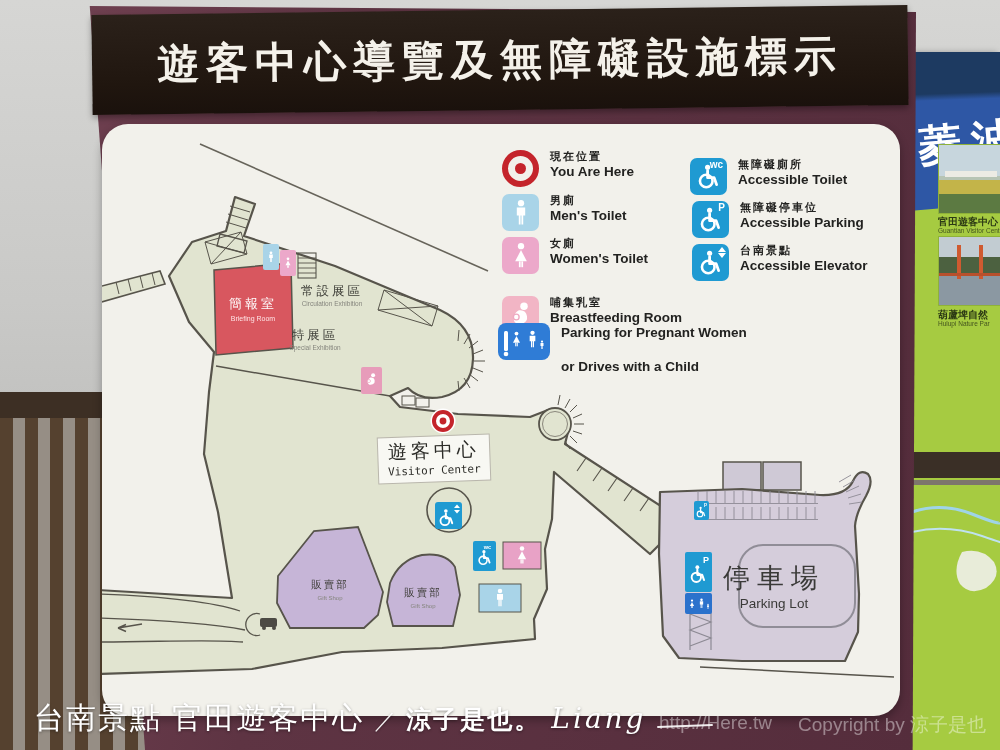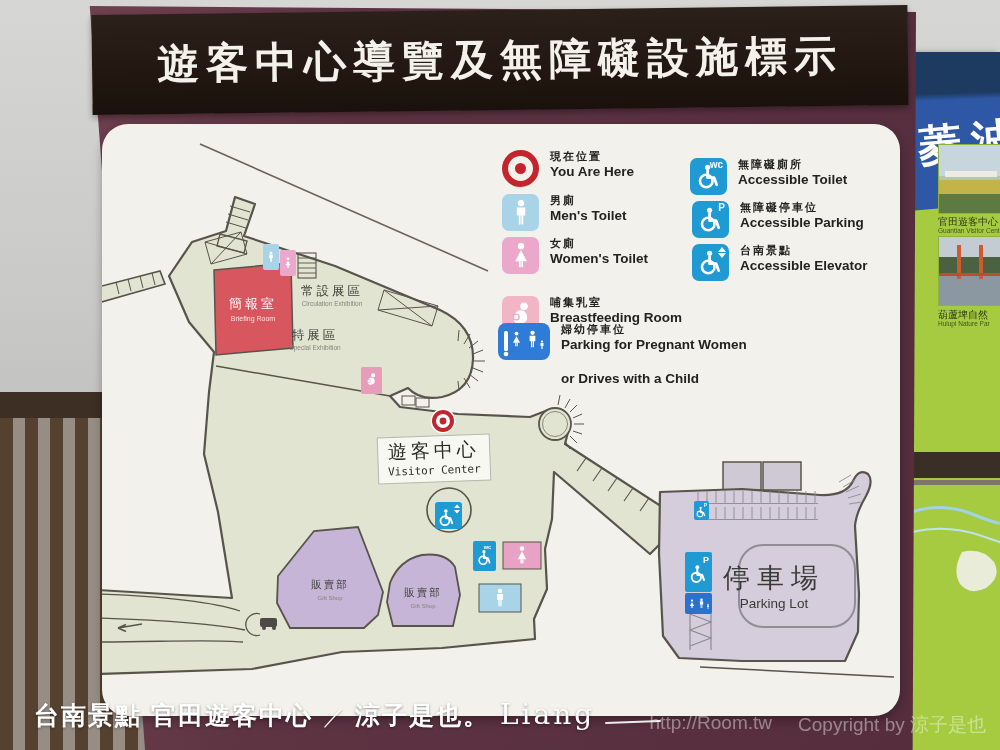--- a/index.html
+++ b/index.html
@@ -16,21 +16,21 @@
 
   
   .side-sign{left:912px;top:52px;width:88px;height:698px;background:#a6cb41;overflow:hidden;
              box-shadow:-3px 0 6px rgba(0,0,0,.25);}
   .side-sign-header{position:absolute;left:-8px;top:-6px;width:120px;height:160px;
           background:linear-gradient(183deg,#1d3a61 0 30%,#2e57a5 34% 100%);
           transform:rotate(-5deg);}
   .side-sign-header .hz{position:absolute;left:12px;top:68px;color:#fff;font-size:44px;
           letter-spacing:10px;white-space:nowrap;font-weight:600;}
   .ss-photo{position:absolute;left:26px;width:62px;border:1px solid #8fb239;overflow:hidden;}
-  .ss-cap-zh{position:absolute;left:26px;color:#2c3a14;font-size:10px;font-weight:400;white-space:nowrap;}
+  .ss-cap-zh{position:absolute;left:26px;color:#2c3a14;font-size:10px;font-weight:700;white-space:nowrap;}
   .ss-cap-en{position:absolute;left:26px;color:#44551f;font-size:6.5px;white-space:nowrap;}
   .ph1{top:92px;height:68px;background:
        linear-gradient(180deg,#c7d6dd 0 46%,#b7c4b4 46% 52%,#c3b449 52% 72%,#5c7a42 72% 100%);}
   .ph1 .roof{position:absolute;left:6px;top:26px;width:52px;height:6px;background:#ecebe4;}
   .ph2{top:184px;height:68px;background:
        linear-gradient(180deg,#c2ccd2 0 30%,#4c6140 30% 55%,#8b98a2 55% 100%);}
   .ph2 .tower{position:absolute;top:8px;width:4px;height:34px;background:#cf5a30;}
   .ph2 .deck{position:absolute;left:0;top:36px;width:100%;height:3px;background:#b8502c;}
   .ss-rail{position:absolute;left:0;top:400px;width:100%;height:26px;background:#3a2f26;}
   .ss-rail2{position:absolute;left:0;top:428px;width:100%;height:5px;background:#7d756c;}
@@ -65,24 +65,24 @@
   .corner{position:absolute;top:2px;right:4px;font-size:10px;font-weight:700;color:#fff;line-height:1;}
   .elev{position:absolute;top:3px;right:3px;display:flex;flex-direction:column;gap:1px;}
   .tri-up{width:0;height:0;border-left:4px solid transparent;border-right:4px solid transparent;
           border-bottom:5px solid #fff;}
   .tri-dn{width:0;height:0;border-left:4px solid transparent;border-right:4px solid transparent;
           border-top:5px solid #fff;}
 
   
   .caption{left:34px;top:698px;z-index:5;color:#fff;display:flex;align-items:baseline;gap:10px;
            text-shadow:0 1px 3px rgba(0,0,0,.4);white-space:nowrap;}
-  .cap-loc{font-size:25px;font-weight:700;letter-spacing:2px;}
+  .cap-loc{font-size:30px;font-weight:400;letter-spacing:2px;}
   .cap-sep{font-size:22px;font-weight:400;opacity:.95;}
   .cap-auth{font-size:25px;font-weight:700;letter-spacing:2px;}
-  .cap-sig{font-family:"DejaVu Serif",serif;font-size:28px;letter-spacing:3px;text-align:center;}
+  .cap-sig{font-family:"DejaVu Serif",serif;font-style:italic;font-size:28px;letter-spacing:3px;text-align:center;}
   .swash{width:56px;height:2px;background:rgba(255,255,255,.9);align-self:center;margin-top:14px;
          border-radius:2px;transform:rotate(-2deg);}
   .watermark{right:14px;top:712px;z-index:5;color:rgba(255,255,255,.42);font-size:19px;
              display:flex;gap:26px;white-space:nowrap;}
 </style>
 </head>
 <body>
 
 <svg width="0" height="0" style="position:absolute" aria-hidden="true">
   <defs>
@@ -373,21 +373,20 @@
       <div class="ic ic-family">
         <svg viewBox="0 0 50 37" width="50" height="37">
           <rect x="5" y="8" width="4" height="20" rx="1.5" fill="#fff"></rect>
           <circle cx="7" cy="31" r="2.3" fill="#fff"></circle>
           <use href="#sym-woman" x="9" y="8" width="17" height="17"></use>
           <use href="#sym-man" x="24" y="7" width="19" height="19"></use>
           <use href="#sym-man" x="38" y="17" width="10" height="10"></use>
         </svg>
       </div>
       <div>
-          <div class="lg-zh">婦幼停車位</div>
            <div class="lg-en">Parking for Pregnant Women</div>
            <div class="lg-en" style="margin-top:17px">or Drives with a Child</div>
         </div>
     </div>
 
     <div class="lg" style="left:588px;top:34px">
       <div class="ic ic-blue">
         <svg viewBox="0 0 24 24" width="27" height="27">
             <use href="#sym-wheelchair"></use>
           </svg>
@@ -431,17 +430,17 @@
   </div>
 
   <div class="abs caption">
     <span class="cap-loc">台南景點 官田遊客中心</span>
     <span class="cap-sep">／</span>
     <span class="cap-auth">涼子是也。</span>
     <span class="cap-sig">Liang</span>
     <span class="swash"></span>
   </div>
   <div class="abs watermark">
-    <span>http://Room.tw</span>
+    <span>http://Here.tw</span>
     <span>Copyright by 涼子是也</span>
   </div>
 
 </div>
 
 </body></html>

